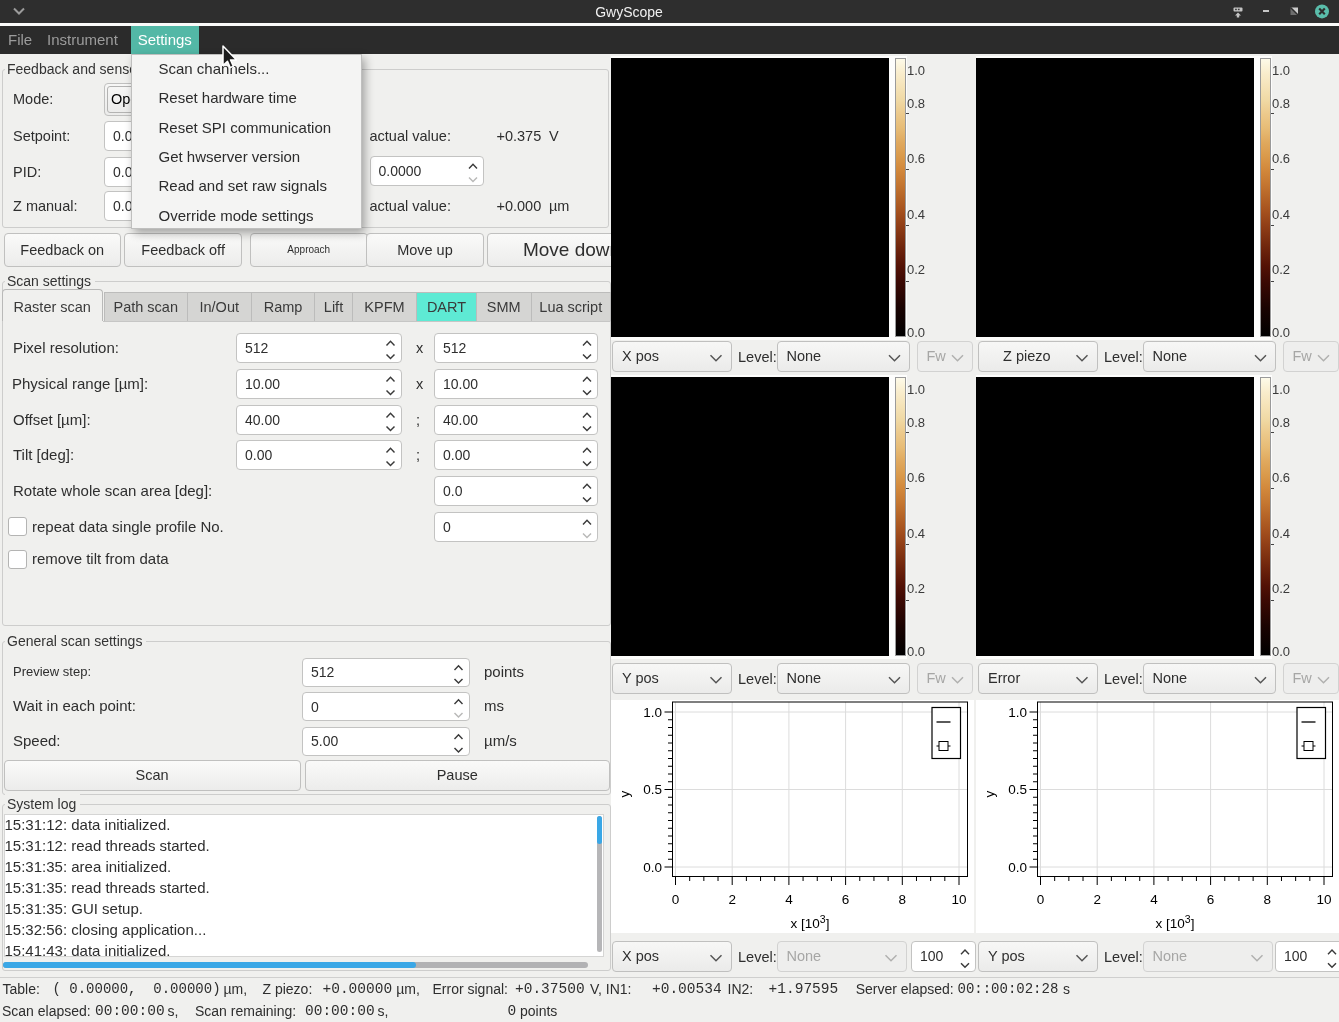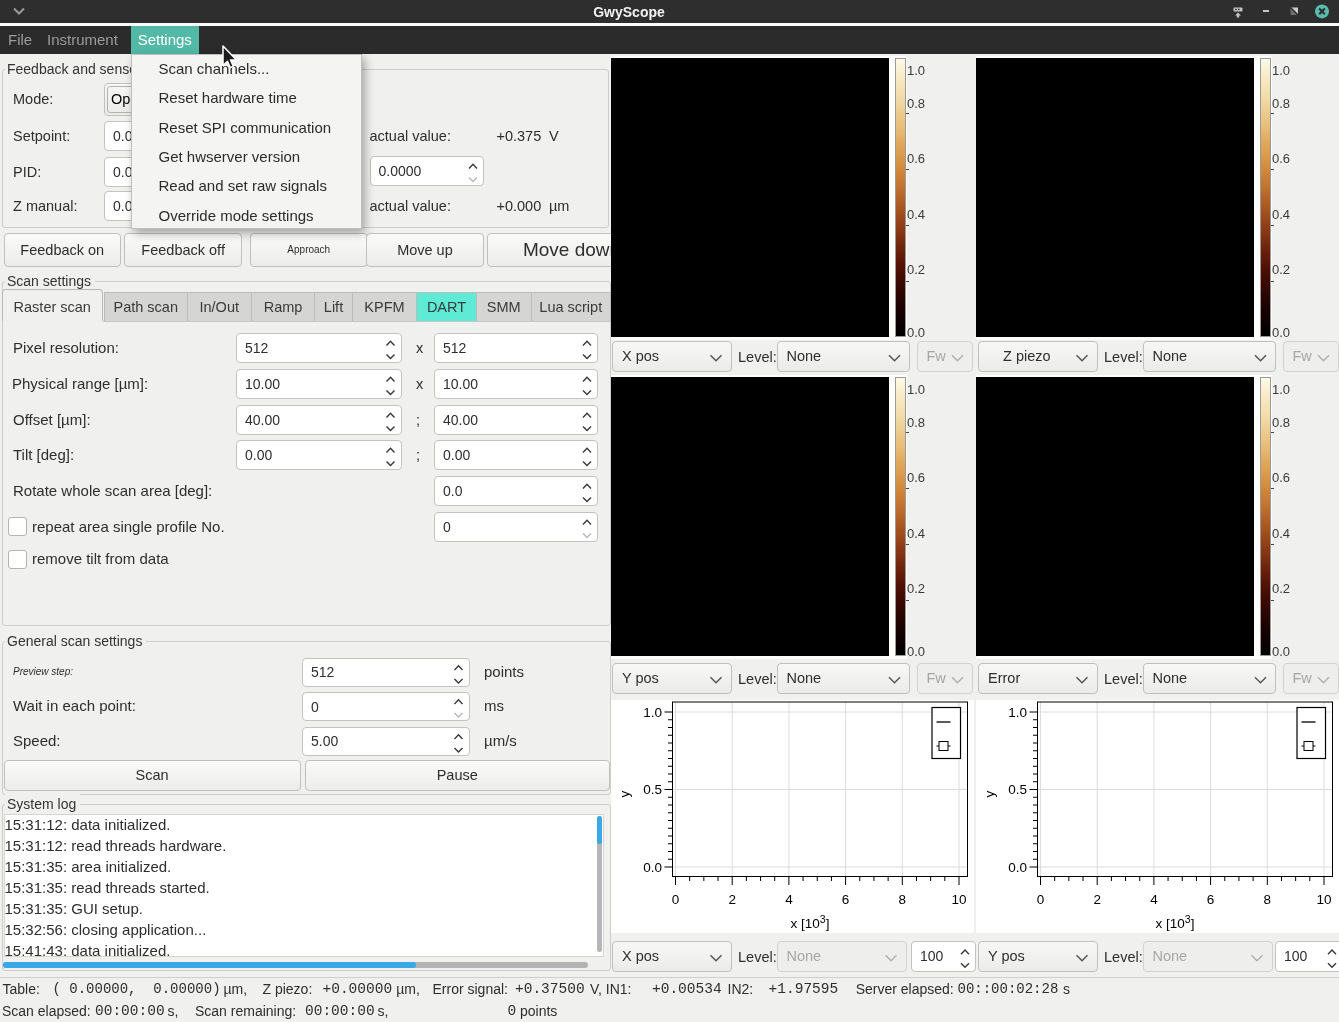--- a/index.html
+++ b/index.html
@@ -19,21 +19,21 @@
 .tab{position:absolute;box-sizing:border-box;text-align:center;font-size:14.5px;color:#3a3a3a;}
 .mono{font-family:"Liberation Mono",monospace;font-size:14.5px;}
 </style></head><body>
 <div class="app">
 
 <div class="abs" style="left:0;top:0;width:1339px;height:23px;background:#2e2e2e;"></div>
 <div class="abs" style="left:0;top:23px;width:1339px;height:2.5px;background:#fbfbfa;"></div>
 <svg class="abs" style="left:12px;top:5px;" width="14" height="12">
       <path d="M2 3.5 L7 8.5 L12 3.5" stroke="#9b9b9b" stroke-width="2" fill="none"></path>
     </svg>
-<div class="lb" style="left:559px;top:2px;width:140px;text-align:center;font-size:14px;color:#f1f1f1;font-weight:bold;">GwyScope</div>
+<div class="lb" style="left:559px;top:2px;width:140px;text-align:center;font-size:14px;color:#f1f1f1;font-weight:normal;">GwyScope</div>
 <svg class="abs" style="left:1232px;top:5px;" width="14" height="14">
 <rect x="1.5" y="2.5" width="9" height="4" rx="1" fill="#c4c4c4"></rect>
 <rect x="3.1" y="3.7" width="1.7" height="1.5" fill="#3a3a3a"></rect>
       <rect x="5.9" y="3.7" width="1.7" height="1.5" fill="#3a3a3a"></rect>
 <path d="M6 7.6 L9 10.4 L7.2 10.4 L7.2 12.4 L4.8 12.4 L4.8 10.4 L3 10.4 Z" fill="#c4c4c4"></path>
 </svg>
 <div class="abs" style="left:1262.5px;top:10.2px;width:6.6px;height:2.2px;background:#c6c6c6;"></div>
 <svg class="abs" style="left:1289.5px;top:7px;" width="9" height="9">
 <path d="M0.5 0.5 L8 0.5 L8 8 Z" fill="#cccccc"></path>
 <path d="M0.5 0.5 L0.5 8 L8 8 Z" fill="#6e6e6e"></path>
@@ -174,33 +174,33 @@
     </div>
 <div class="lb" style="left:13px;top:481.0px;font-size:15px;color:#2e2e2e;">Rotate whole scan area [deg]:</div>
 <div class="entry" style="left:434px;top:476.0px;width:164px;height:30px;">
 <span class="ev" style="font-size:14px;">0.0</span>
 <svg width="164" height="30" style="position:absolute;left:0;top:0;">
 <path d="M148 11.4 L152 7.2 L156 11.4" stroke="#3a3a3a" stroke-width="1.4" fill="none"></path>
 <path d="M148 20.4 L152 24.6 L156 20.4" stroke="#3a3a3a" stroke-width="1.4" fill="none"></path>
 </svg>
     </div>
 <div class="check" style="left:7.5px;top:517.25px;"></div>
-<div class="lb" style="left:32px;top:516.75px;font-size:15px;color:#2e2e2e;">repeat area single profile No.</div>
+<div class="lb" style="left:32px;top:516.75px;font-size:15px;color:#2e2e2e;">repeat data single profile No.</div>
 <div class="entry" style="left:434px;top:511.75px;width:164px;height:30px;">
 <span class="ev" style="font-size:14px;">0</span>
 <svg width="164" height="30" style="position:absolute;left:0;top:0;">
 <path d="M148 11.4 L152 7.2 L156 11.4" stroke="#3a3a3a" stroke-width="1.4" fill="none"></path>
 <path d="M148 20.4 L152 24.6 L156 20.4" stroke="#b9b9b8" stroke-width="1.4" fill="none"></path>
 </svg>
     </div>
 <div class="check" style="left:7.5px;top:549.5px;"></div>
 <div class="lb" style="left:32px;top:549px;font-size:15px;color:#2e2e2e;">remove tilt from data</div>
 <div class="frame" style="left:2px;top:641px;width:609px;height:154px;"></div>
     <div class="flab" style="left:5px;top:631px;">General scan settings</div>
-<div class="lb" style="left:13px;top:661.5px;font-size:10px;color:#2e2e2e;font-style:italic;">Preview step:</div>
+<div class="lb" style="left:13px;top:661.5px;font-size:13px;color:#2e2e2e;">Preview step:</div>
 <div class="entry" style="left:302px;top:657.5px;width:167.5px;height:29px;">
 <span class="ev" style="font-size:14px;">512</span>
 <svg width="167.5" height="29" style="position:absolute;left:0;top:0;">
 <path d="M151.5 10.9 L155.5 6.7 L159.5 10.9" stroke="#3a3a3a" stroke-width="1.4" fill="none"></path>
 <path d="M151.5 19.9 L155.5 24.1 L159.5 19.9" stroke="#3a3a3a" stroke-width="1.4" fill="none"></path>
 </svg>
     </div>
 <div class="lb" style="left:484px;top:661.5px;font-size:15px;color:#2e2e2e;">points</div>
 <div class="lb" style="left:13px;top:696px;font-size:15px;color:#2e2e2e;">Wait in each point:</div>
 <div class="entry" style="left:302px;top:692px;width:167.5px;height:29px;">
@@ -219,21 +219,21 @@
 <path d="M151.5 19.9 L155.5 24.1 L159.5 19.9" stroke="#3a3a3a" stroke-width="1.4" fill="none"></path>
 </svg>
     </div>
 <div class="lb" style="left:484px;top:731px;font-size:15px;color:#2e2e2e;">µm/s</div>
 <div class="btn" style="left:3.5px;top:760px;width:297px;height:31px;line-height:29px;font-size:14.5px;">Scan</div>
 <div class="btn" style="left:304.5px;top:760px;width:305.5px;height:31px;line-height:29px;font-size:14.5px;">Pause</div>
 <div class="frame" style="left:2px;top:804px;width:609px;height:167px;"></div>
     <div class="flab" style="left:5px;top:794px;">System log</div>
 <div class="abs" style="left:3.5px;top:813.5px;width:600px;height:143px;background:#ffffff;border:1px solid #d5d5d4;box-sizing:border-box;"></div>
 <div class="lb" style="left:4.5px;top:814.5px;font-size:15px;color:#2e2e2e;line-height:20px;">15:31:12: data initialized.</div>
-<div class="lb" style="left:4.5px;top:835.5px;font-size:15px;color:#2e2e2e;line-height:20px;">15:31:12: read threads hardware.</div>
+<div class="lb" style="left:4.5px;top:835.5px;font-size:15px;color:#2e2e2e;line-height:20px;">15:31:12: read threads started.</div>
 <div class="lb" style="left:4.5px;top:856.5px;font-size:15px;color:#2e2e2e;line-height:20px;">15:31:35: area initialized.</div>
 <div class="lb" style="left:4.5px;top:877.5px;font-size:15px;color:#2e2e2e;line-height:20px;">15:31:35: read threads started.</div>
 <div class="lb" style="left:4.5px;top:898.5px;font-size:15px;color:#2e2e2e;line-height:20px;">15:31:35: GUI setup.</div>
 <div class="lb" style="left:4.5px;top:919.5px;font-size:15px;color:#2e2e2e;line-height:20px;">15:32:56: closing application...</div>
 <div class="lb" style="left:4.5px;top:940.5px;font-size:15px;color:#2e2e2e;line-height:20px;">15:41:43: data initialized.</div>
 <div class="abs" style="left:596.5px;top:816px;width:5.5px;height:135.5px;background:#b6b6b8;border-radius:3px;"></div>
 <div class="abs" style="left:596.5px;top:816px;width:5.5px;height:28px;background:#3aa7e6;border-radius:3px;"></div>
 <div class="abs" style="left:2.5px;top:961.5px;width:585px;height:6.5px;background:#b2b2b4;border-radius:3.5px;"></div>
 <div class="abs" style="left:2.5px;top:961.5px;width:413px;height:6.5px;background:#3aa7e6;border-radius:3.5px;"></div>
 <div class="abs" style="left:0;top:976.5px;width:1339px;height:1px;background:#cfcfce;"></div>

